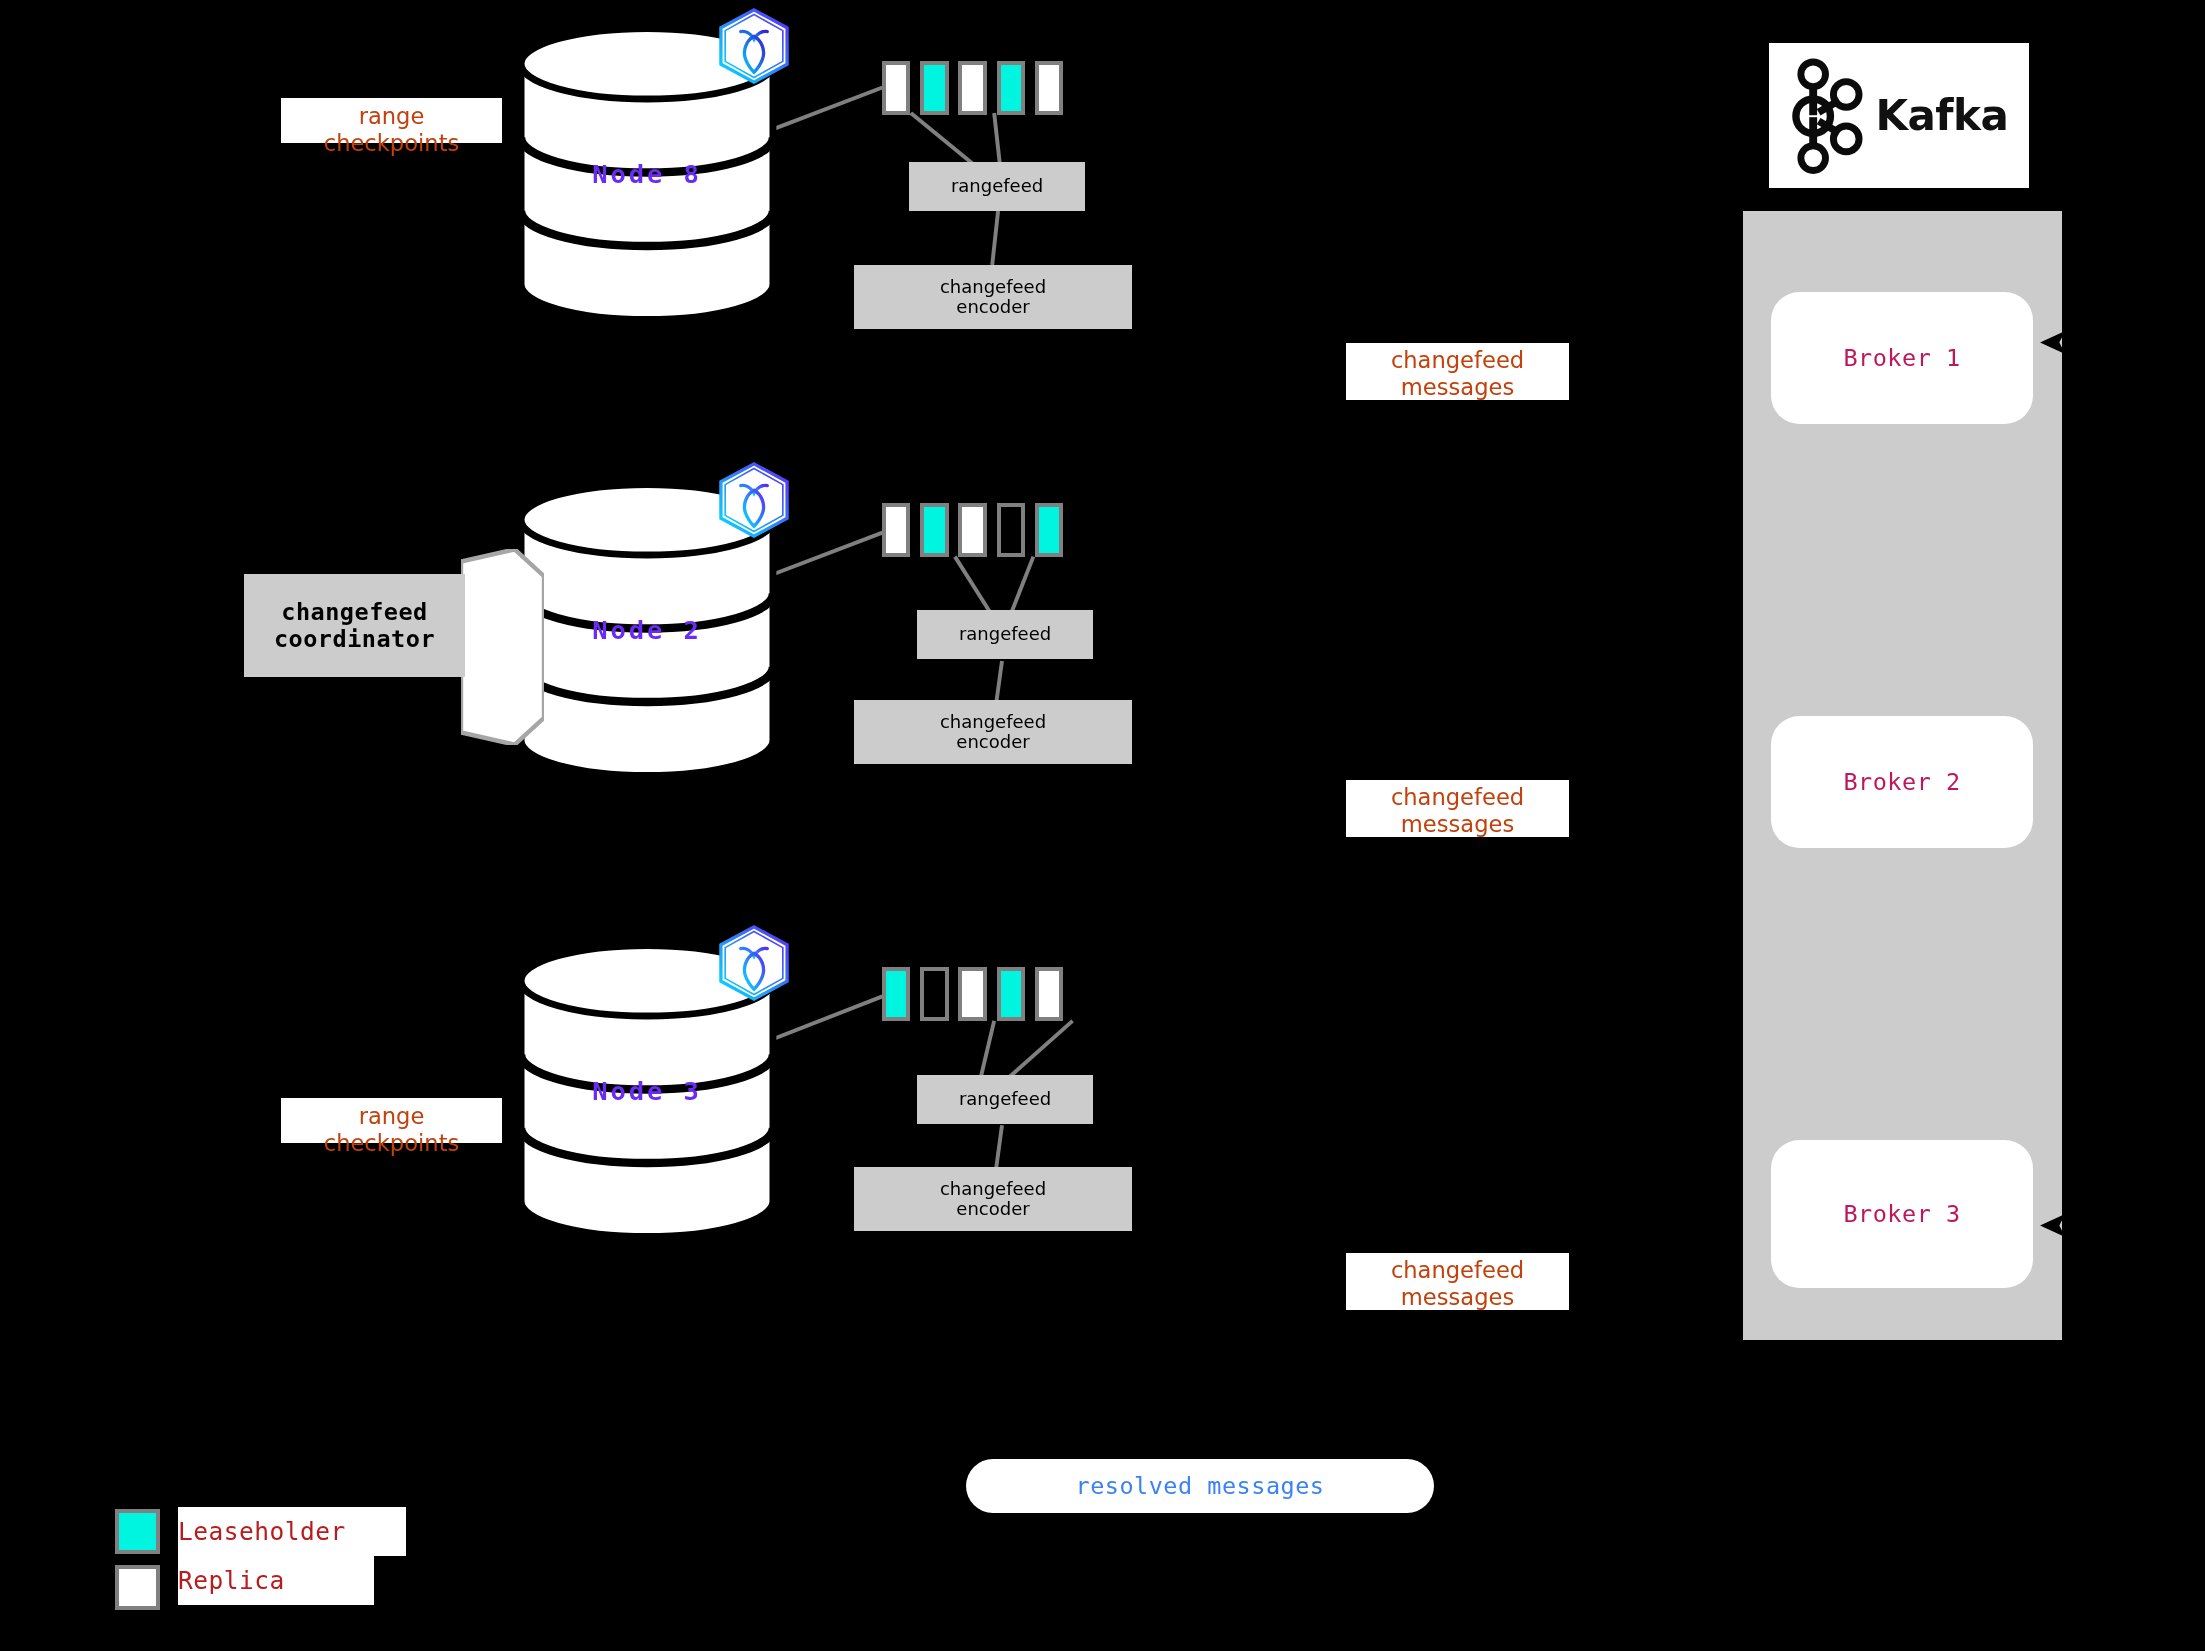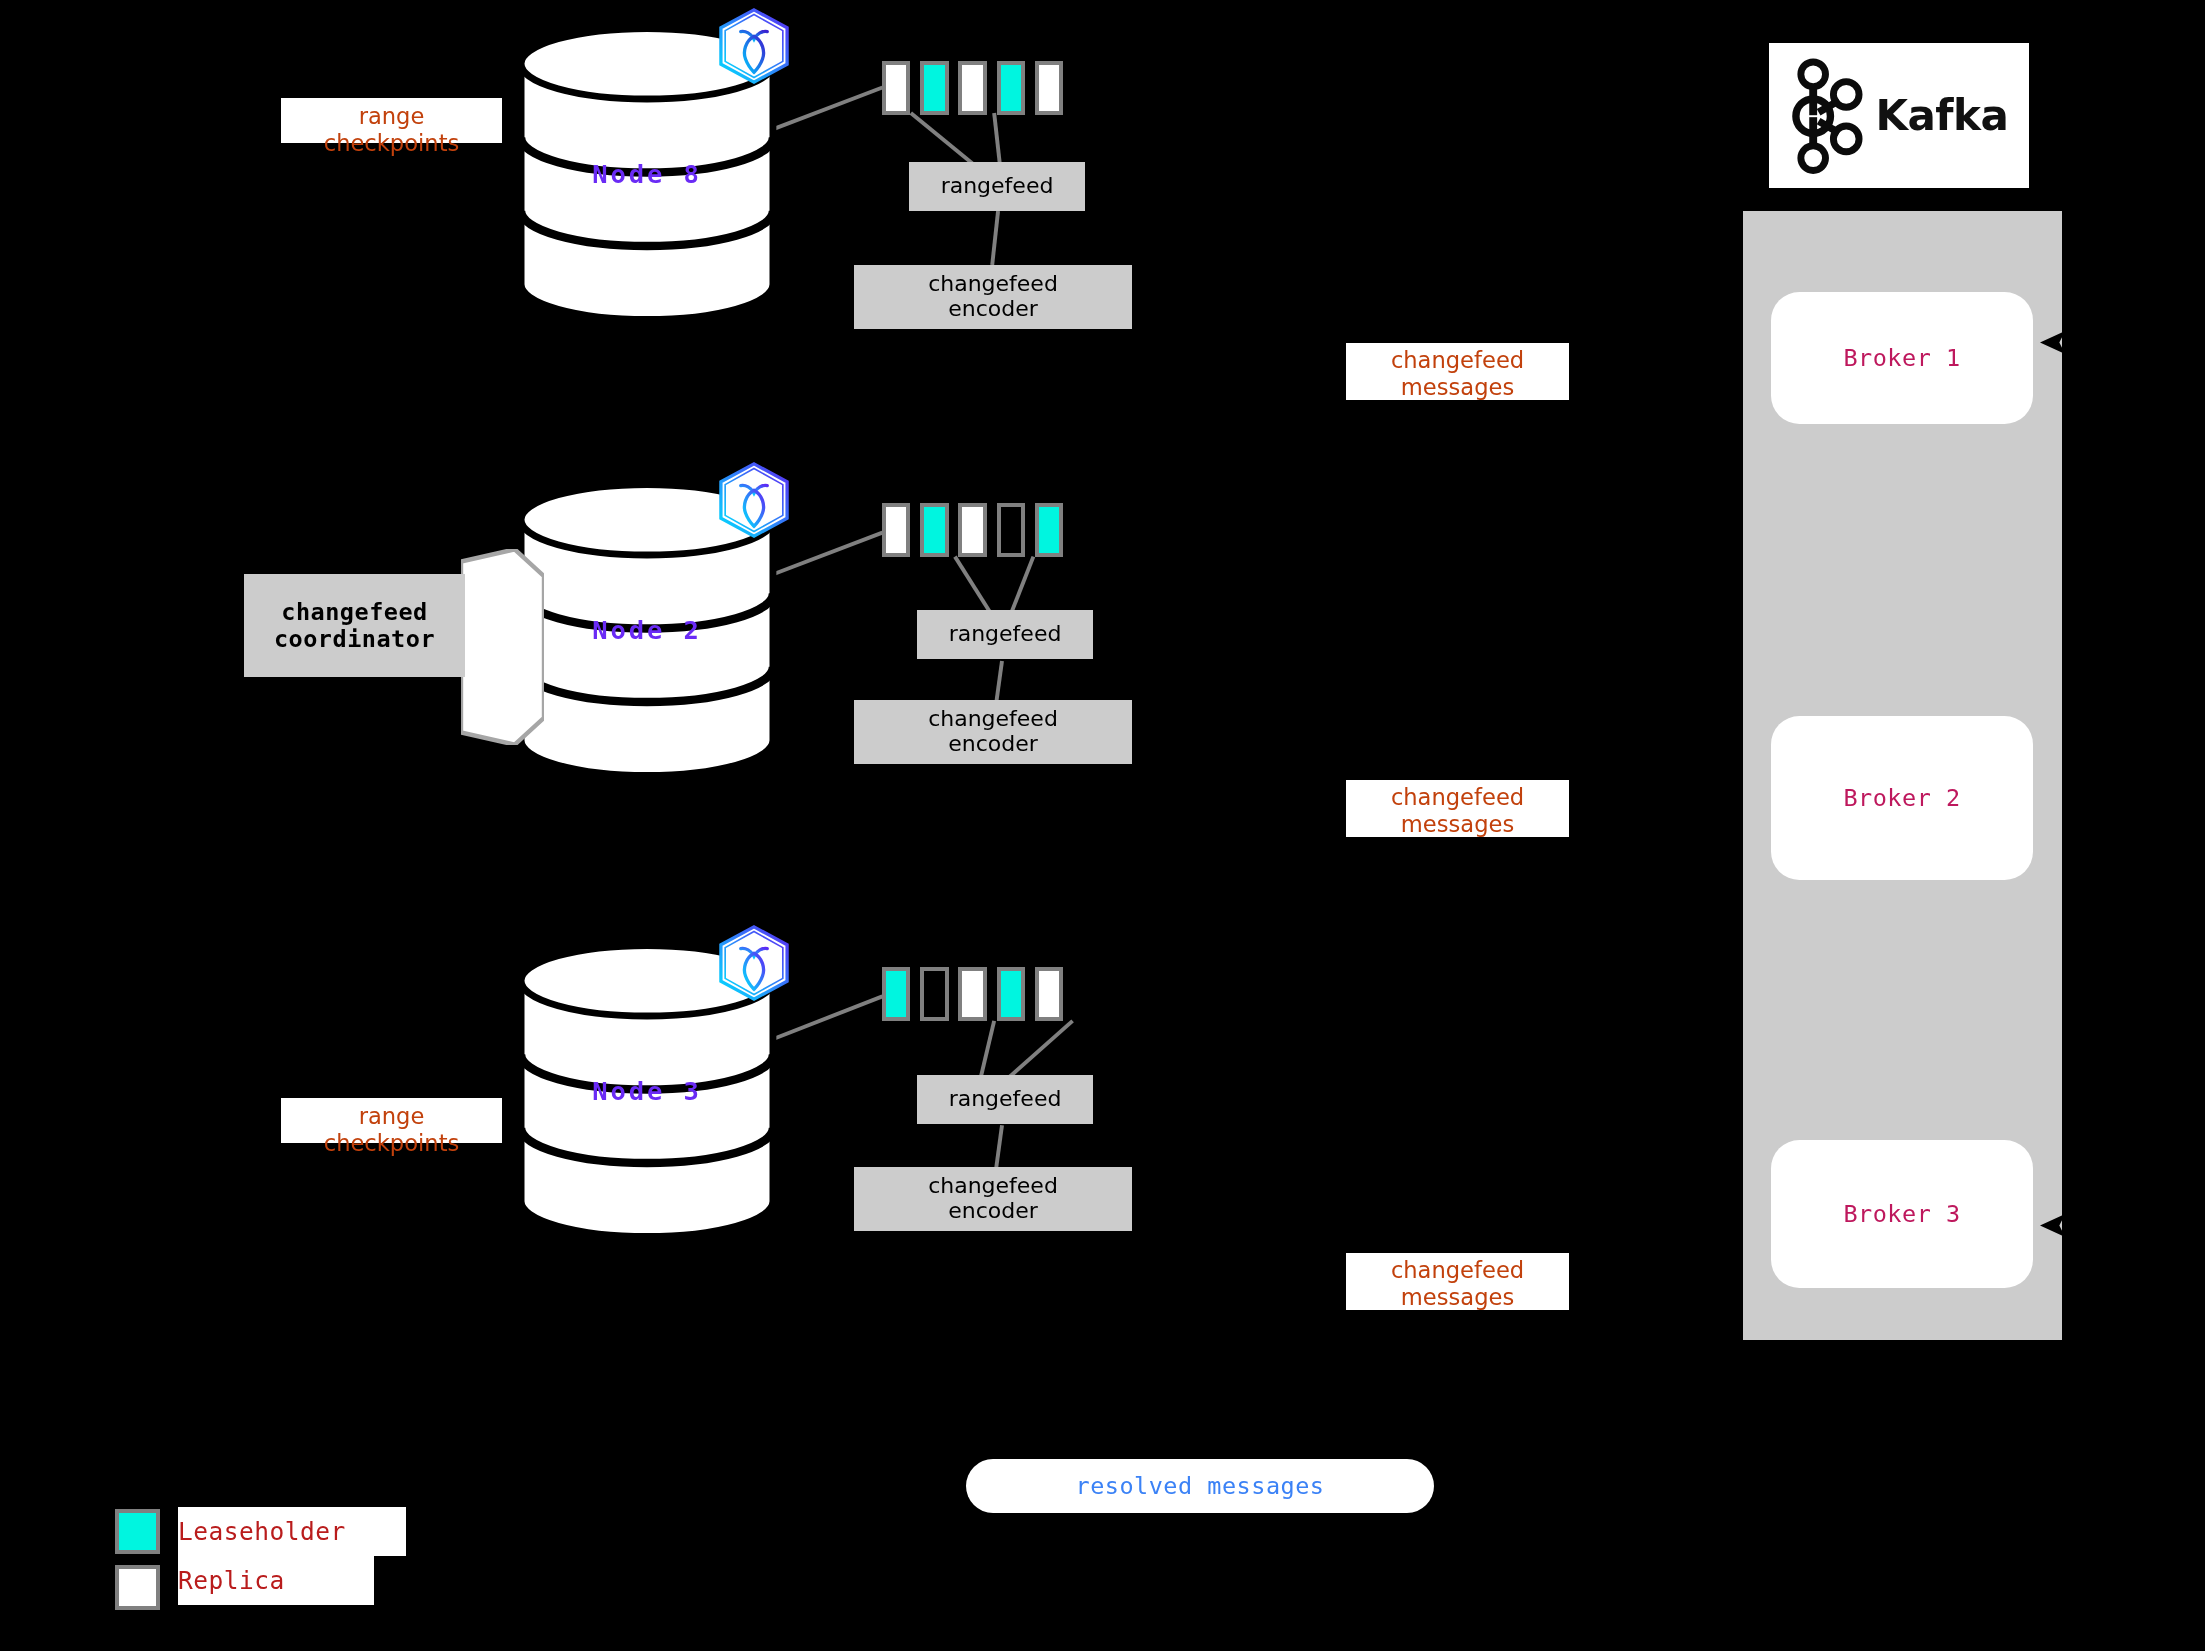--- a/index.html
+++ b/index.html
@@ -28,21 +28,21 @@
   .range-box{
     width:28.4px;height:54px;border:4.4px solid #808080;box-sizing:border-box;
   }
   .rb-lease{background:#00F5E0;}
   .rb-replica{background:#ffffff;}
   .rb-empty{background:transparent;}
 
   
   .gbox{
     position:absolute;background:#cccccc;color:#000;
-    font-family:"DejaVu Sans", sans-serif;font-size:22px;
+    font-family:"DejaVu Sans", sans-serif;font-size:18px;
     display:flex;align-items:center;justify-content:center;
     text-align:center;line-height:1.12;white-space:pre-line;
   }
   .gbox.bold{font-weight:bold;font-family:"DejaVu Sans Mono", monospace;letter-spacing:0.5px;}
 
   
   .wbox{
     position:absolute;background:#ffffff;color:#c2410c;
     font-family:"DejaVu Sans", sans-serif;font-size:22.6px;
     text-align:center;line-height:1.22;white-space:pre-line;
@@ -271,21 +271,21 @@
         <circle cx="114" cy="166" r="26" stroke-width="14"></circle>
       </g>
     </svg>
   </span>
   <span class="kname">Kafka</span>
 </div>
 
 <div id="kafka-panel" style="left:1743px;top:211px;width:319px;height:1129px;"></div>
 
 <div class="broker" style="left:1771px;top:292px;width:262px;height:132px;">Broker 1</div>
-<div class="broker" style="left:1771px;top:716px;width:262px;height:164px;">Broker 2</div>
+<div class="broker" style="left:1771px;top:716px;width:262px;height:132px;">Broker 2</div>
 <div class="broker" style="left:1771px;top:1140px;width:262px;height:148px;">Broker 3</div>
 
 <svg class="abs" style="left:2040px;top:328px;width:29px;height:29px;" viewBox="0 0 60 60" xmlns="http://www.w3.org/2000/svg">
   <polygon points="0,30 52,6 40,30 52,54" fill="#000"></polygon>
 </svg>
 <svg class="abs" style="left:2040px;top:1211px;width:29px;height:29px;" viewBox="0 0 60 60" xmlns="http://www.w3.org/2000/svg">
   <polygon points="0,30 52,6 40,30 52,54" fill="#000"></polygon>
 </svg>
 
 <div id="resolved-pill" style="left:966px;top:1459px;width:468px;height:54px;">resolved messages</div>

